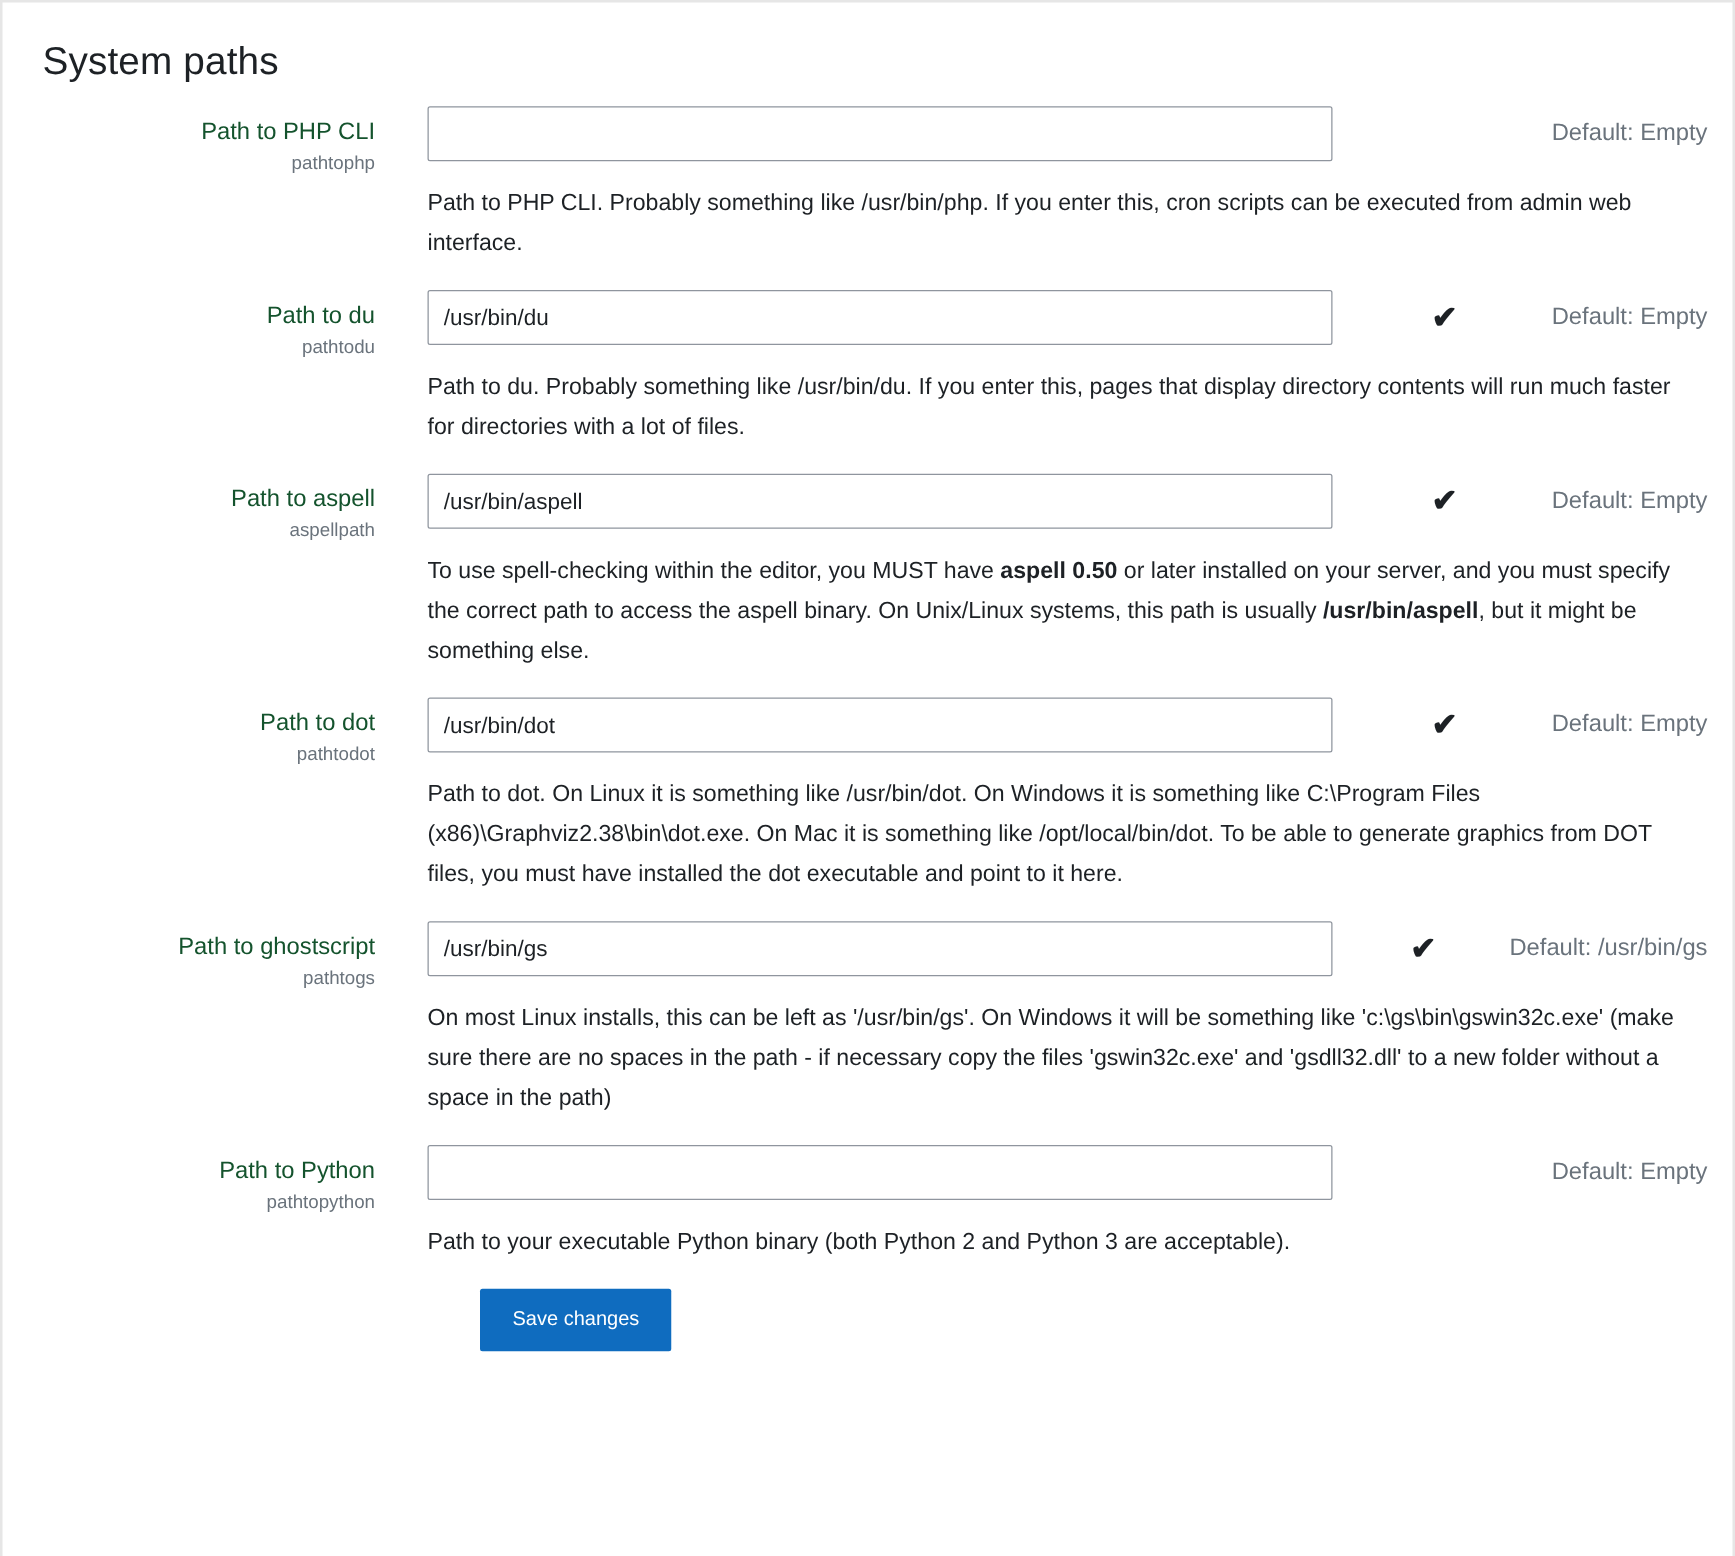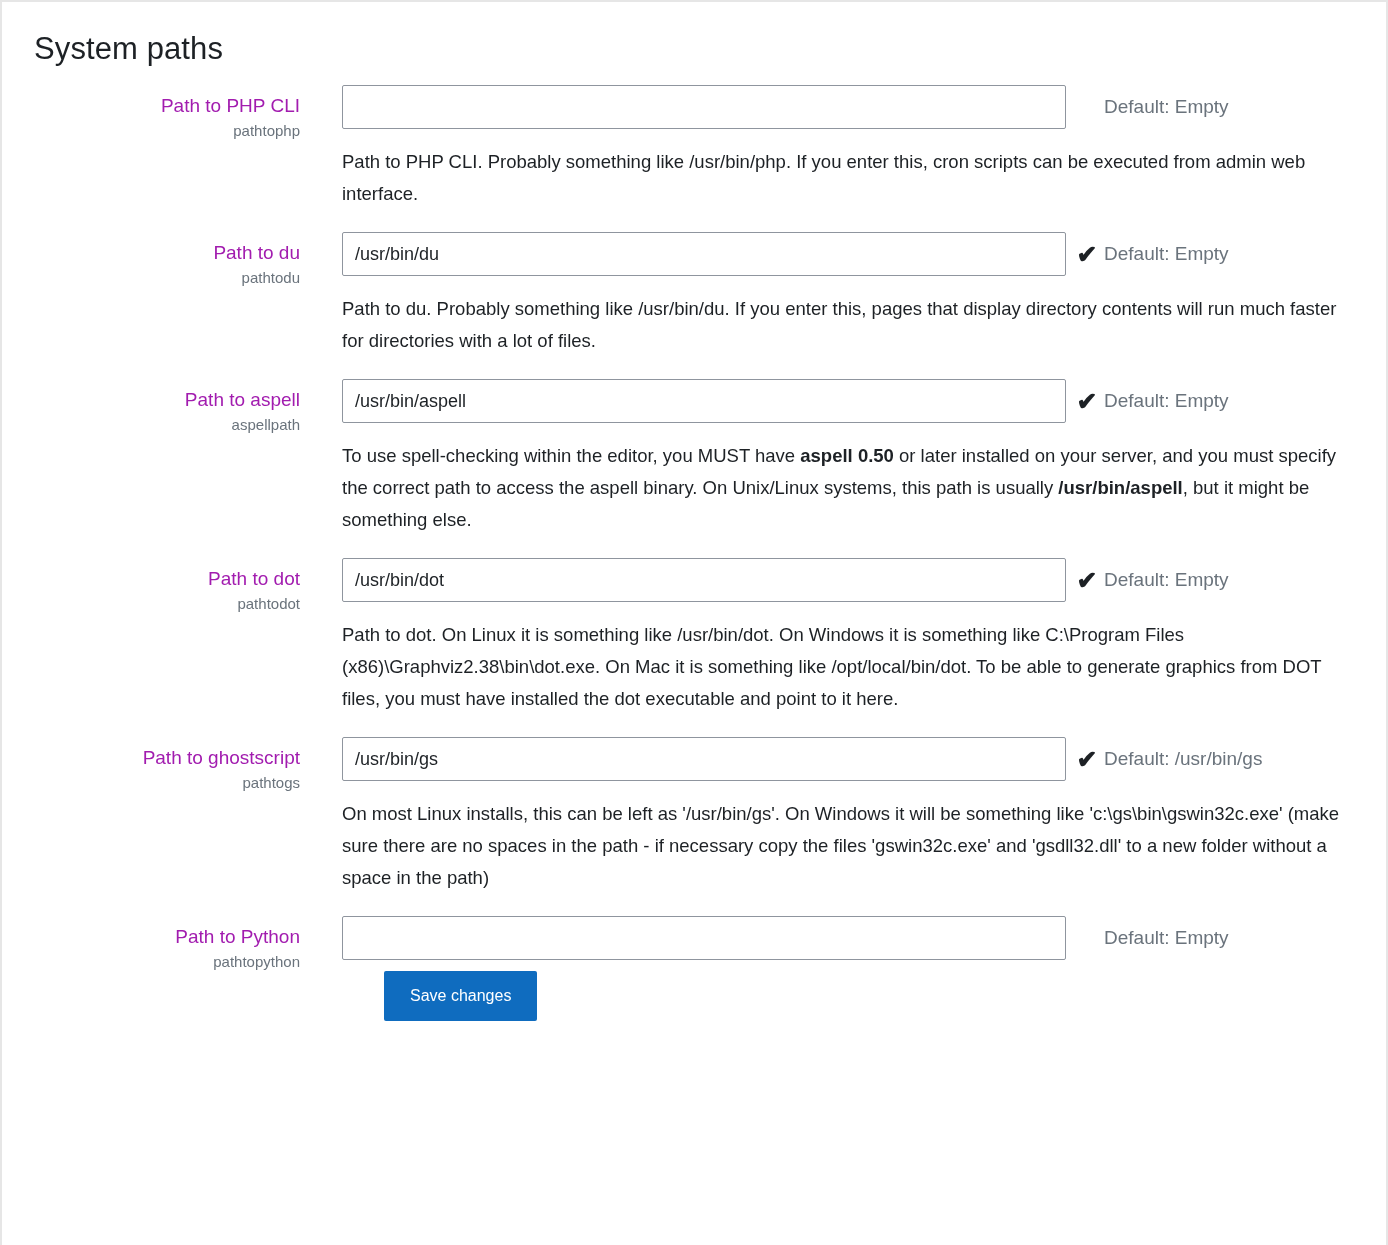--- a/index.html
+++ b/index.html
@@ -45,38 +45,39 @@
   .label-col {
     width: 340px;
     min-width: 340px;
     text-align: right;
     padding-right: 42px;
     box-sizing: border-box;
     padding-top: 9px;
   }
   .label-title {
     font-size: 19px;
-    color: #a21caf;
+    color: #14532d;
     line-height: 24px;
     display: block;
   }
   .label-key {
     display: block;
     font-size: 15px;
     color: #6a737c;
     margin-top: 3px;
     line-height: 19px;
   }
   .field-col {
     flex: 1;
     padding-right: 20px;
   }
   .field-line {
     display: flex;
     align-items: center;
+    justify-content: space-between;
   }
   input.text-input {
     width: 724px;
     height: 44px;
     box-sizing: border-box;
     border: 1px solid #8f959e;
     border-radius: 2px;
     padding: 0 12px;
     font-size: 18px;
     font-family: "Liberation Sans", sans-serif;
@@ -209,20 +210,21 @@
         <div class="label-col">
           <span class="label-title">Path to Python</span>
           <span class="label-key">pathtopython</span>
         </div>
         <div class="field-col">
           <div class="field-line">
             <input type="text" class="text-input" value="" style="">
             <span class="check-icon hidden">✔</span>
             <span class="default-text">Default: Empty</span>
           </div>
+          <p class="desc">Path to your executable Python binary (both Python 2 and Python 3 are acceptable).</p>
         </div>
       </div>
     </div>
 
   <div class="save-row">
     <div class="save-spacer"></div>
     <div>
       <button class="save-button">Save changes</button>
     </div>
   </div>

